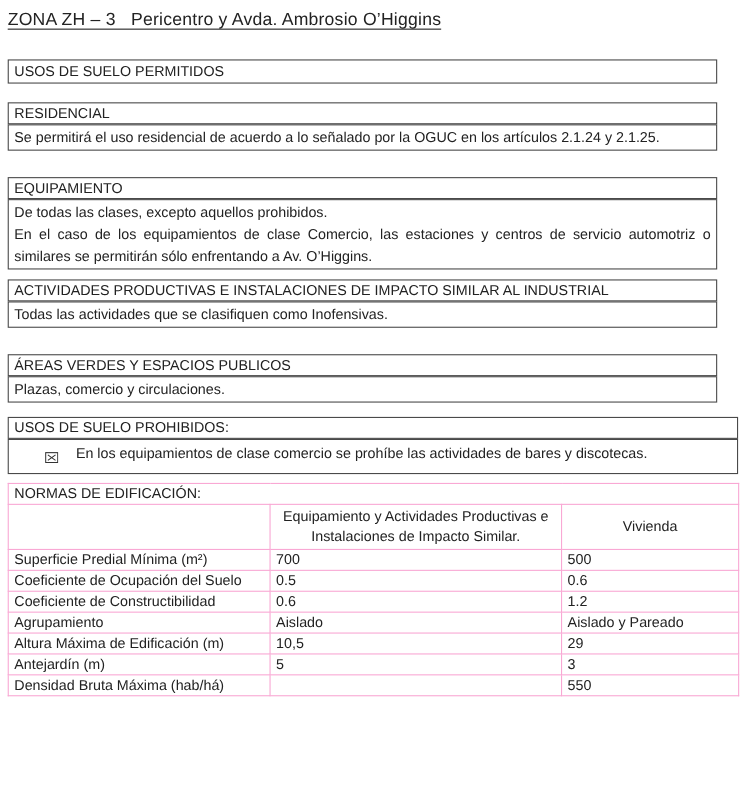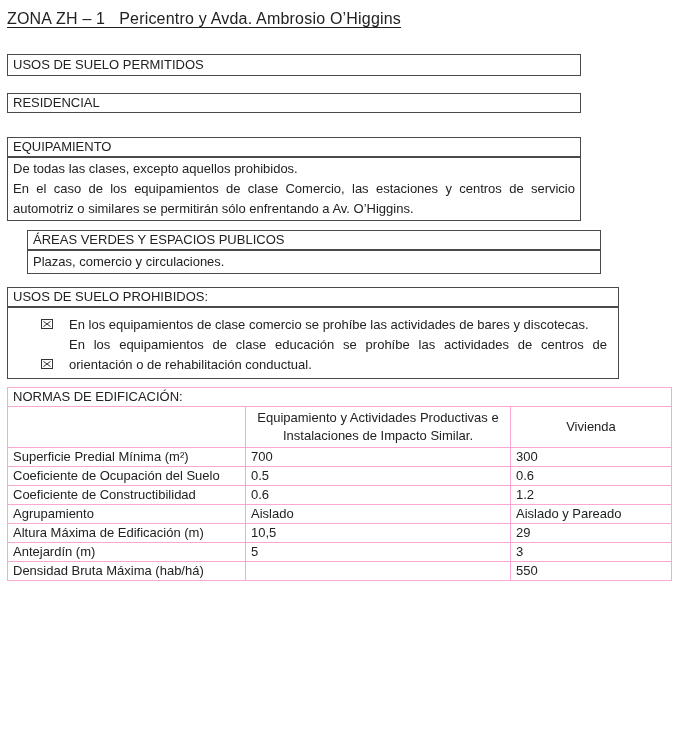--- a/index.html
+++ b/index.html
@@ -12,47 +12,47 @@
   }
   .page { padding: 9px 0 0 7px; }
 
   .doc-title {
     font-size: 16px; line-height: 19px; font-weight: normal;
     text-decoration: underline; text-underline-offset: 3px;
     white-space: pre; letter-spacing: 0.2px;
     margin-bottom: 26px;
   }
 
-  .box-w-narrow { width: 574px; }
-  .box-w-wide  { width: 612px; }
+  .box-w-narrow { width: 645px; }
+  .box-w-wide  { width: 664px; }
 
   .standalone-box {
     border: 1px solid #4a4a4a;
     padding: 2px 5px; line-height: 16px;
     margin-bottom: 17px;
   }
 
   .sec { margin-bottom: 24px; }
   .sec-gap-sm { margin-bottom: 9px; }
-  .sec-gap-md { margin-bottom: 13px; margin-left: 20px; }
+  .sec-gap-md { margin-bottom: 13px; }
   .sec-gap-xs { margin-bottom: 8px; }
 
   .sec-h {
     border: 1px solid #4a4a4a;
     padding: 1px 5px; line-height: 16px;
   }
   .sec-b {
     border: 1px solid #4a4a4a;
     padding: 1px 5px;
   }
   .sec-b p { line-height: 20px; }
   .just { text-align: justify; }
 
   .bullet-list { list-style: none; padding: 1px 6px 2px 28px; }
-  .bullet-item { display: flex; align-items: flex-end; line-height: 20px; }
+  .bullet-item { display: flex; align-items: flex-start; line-height: 20px; }
   .bullet-item .bullet-glyph { flex: 0 0 auto; margin: 5px 16px 0 0; }
   .bullet-item .bullet-text { flex: 1 1 auto; }
 
   table.normas {
     border-collapse: collapse; table-layout: fixed;
     width: 664px;
   }
   table.normas td {
     border: 1px solid #f9a8d4;
     padding: 1px 5px; line-height: 16px;
@@ -62,38 +62,47 @@
   tr.col-header-row td { text-align: center; line-height: 18px; padding: 2px 8px; }
   .col-label { width: 238px; }
   .col-equip { width: 265px; }
   .col-viv   { width: 161px; }
 </style>
 </head>
 <body>
 
 <div class="page">
 
-  <h1 class="doc-title">ZONA ZH – 1   Pericentro y Avda. Ambrosio O’Higgins</h1>
+  <h1 class="doc-title">ZONA ZH – 3   Pericentro y Avda. Ambrosio O’Higgins</h1>
 
   <div class="standalone-box box-w-narrow">
     <span>USOS DE SUELO PERMITIDOS</span>
   </div>
 
   <div class="sec box-w-narrow">
     <div class="sec-h">RESIDENCIAL</div>
+    <div class="sec-b">
+      <p>Se permitirá el uso residencial de acuerdo a lo señalado por la OGUC en los artículos 2.1.24 y 2.1.25.</p>
+    </div>
   </div>
 
   <div class="sec sec-gap-sm box-w-narrow">
     <div class="sec-h">EQUIPAMIENTO</div>
     <div class="sec-b">
       <p>De todas las clases, excepto aquellos prohibidos.</p>
       <p class="just">En el caso de los equipamientos de clase Comercio, las estaciones y centros de servicio automotriz o similares se permitirán sólo enfrentando a Av. O’Higgins.</p>
     </div>
   </div>
 
+  <div class="sec box-w-narrow">
+    <div class="sec-h">ACTIVIDADES PRODUCTIVAS E INSTALACIONES DE IMPACTO SIMILAR AL INDUSTRIAL</div>
+    <div class="sec-b">
+      <p>Todas las actividades que se clasifiquen como Inofensivas.</p>
+    </div>
+  </div>
 
 
   <div class="sec sec-gap-md box-w-narrow">
     <div class="sec-h">ÁREAS VERDES Y ESPACIOS PUBLICOS</div>
     <div class="sec-b">
       <p>Plazas, comercio y circulaciones.</p>
     </div>
   </div>
 
   <div class="sec sec-gap-xs box-w-wide">
@@ -101,29 +110,20 @@
     <div class="sec-b">
       <ul class="bullet-list">
         <li class="bullet-item">
           <span class="bullet-glyph">
             <svg width="12" height="10" viewBox="0 0 12 10">
                 <rect x="0.5" y="0.5" width="11" height="9" fill="none" stroke="#333333" stroke-width="1"></rect>
                 <path d="M2.5 2.5 L9.5 7.5 M9.5 2.5 L2.5 7.5" stroke="#333333" stroke-width="1" fill="none"></path>
               </svg>
           </span>
           <span class="bullet-text">En los equipamientos de clase comercio se prohíbe las actividades de bares y discotecas.</span>
-        </li>
-        <li class="bullet-item">
-          <span class="bullet-glyph">
-            <svg width="12" height="10" viewBox="0 0 12 10">
-                <rect x="0.5" y="0.5" width="11" height="9" fill="none" stroke="#333333" stroke-width="1"></rect>
-                <path d="M2.5 2.5 L9.5 7.5 M9.5 2.5 L2.5 7.5" stroke="#333333" stroke-width="1" fill="none"></path>
-              </svg>
-          </span>
-          <span class="bullet-text just">En los equipamientos de clase educación se prohíbe las actividades de centros de orientación o de rehabilitación conductual.</span>
         </li>
       </ul>
     </div>
   </div>
 
   <table class="normas">
     <colgroup>
       <col class="col-label">
         <col class="col-equip">
         <col class="col-viv">
@@ -133,21 +133,21 @@
         <td colspan="3" class="caption-cell">NORMAS DE EDIFICACIÓN:</td>
       </tr>
       <tr class="col-header-row">
         <td></td>
         <td>Equipamiento y Actividades Productivas e Instalaciones de Impacto Similar.</td>
         <td>Vivienda</td>
       </tr>
       <tr>
         <td>Superficie Predial Mínima (m²)</td>
         <td>700</td>
-        <td>300</td>
+        <td>500</td>
       </tr>
       <tr>
         <td>Coeficiente de Ocupación del Suelo</td>
         <td>0.5</td>
         <td>0.6</td>
       </tr>
       <tr>
         <td>Coeficiente de Constructibilidad</td>
         <td>0.6</td>
         <td>1.2</td>

